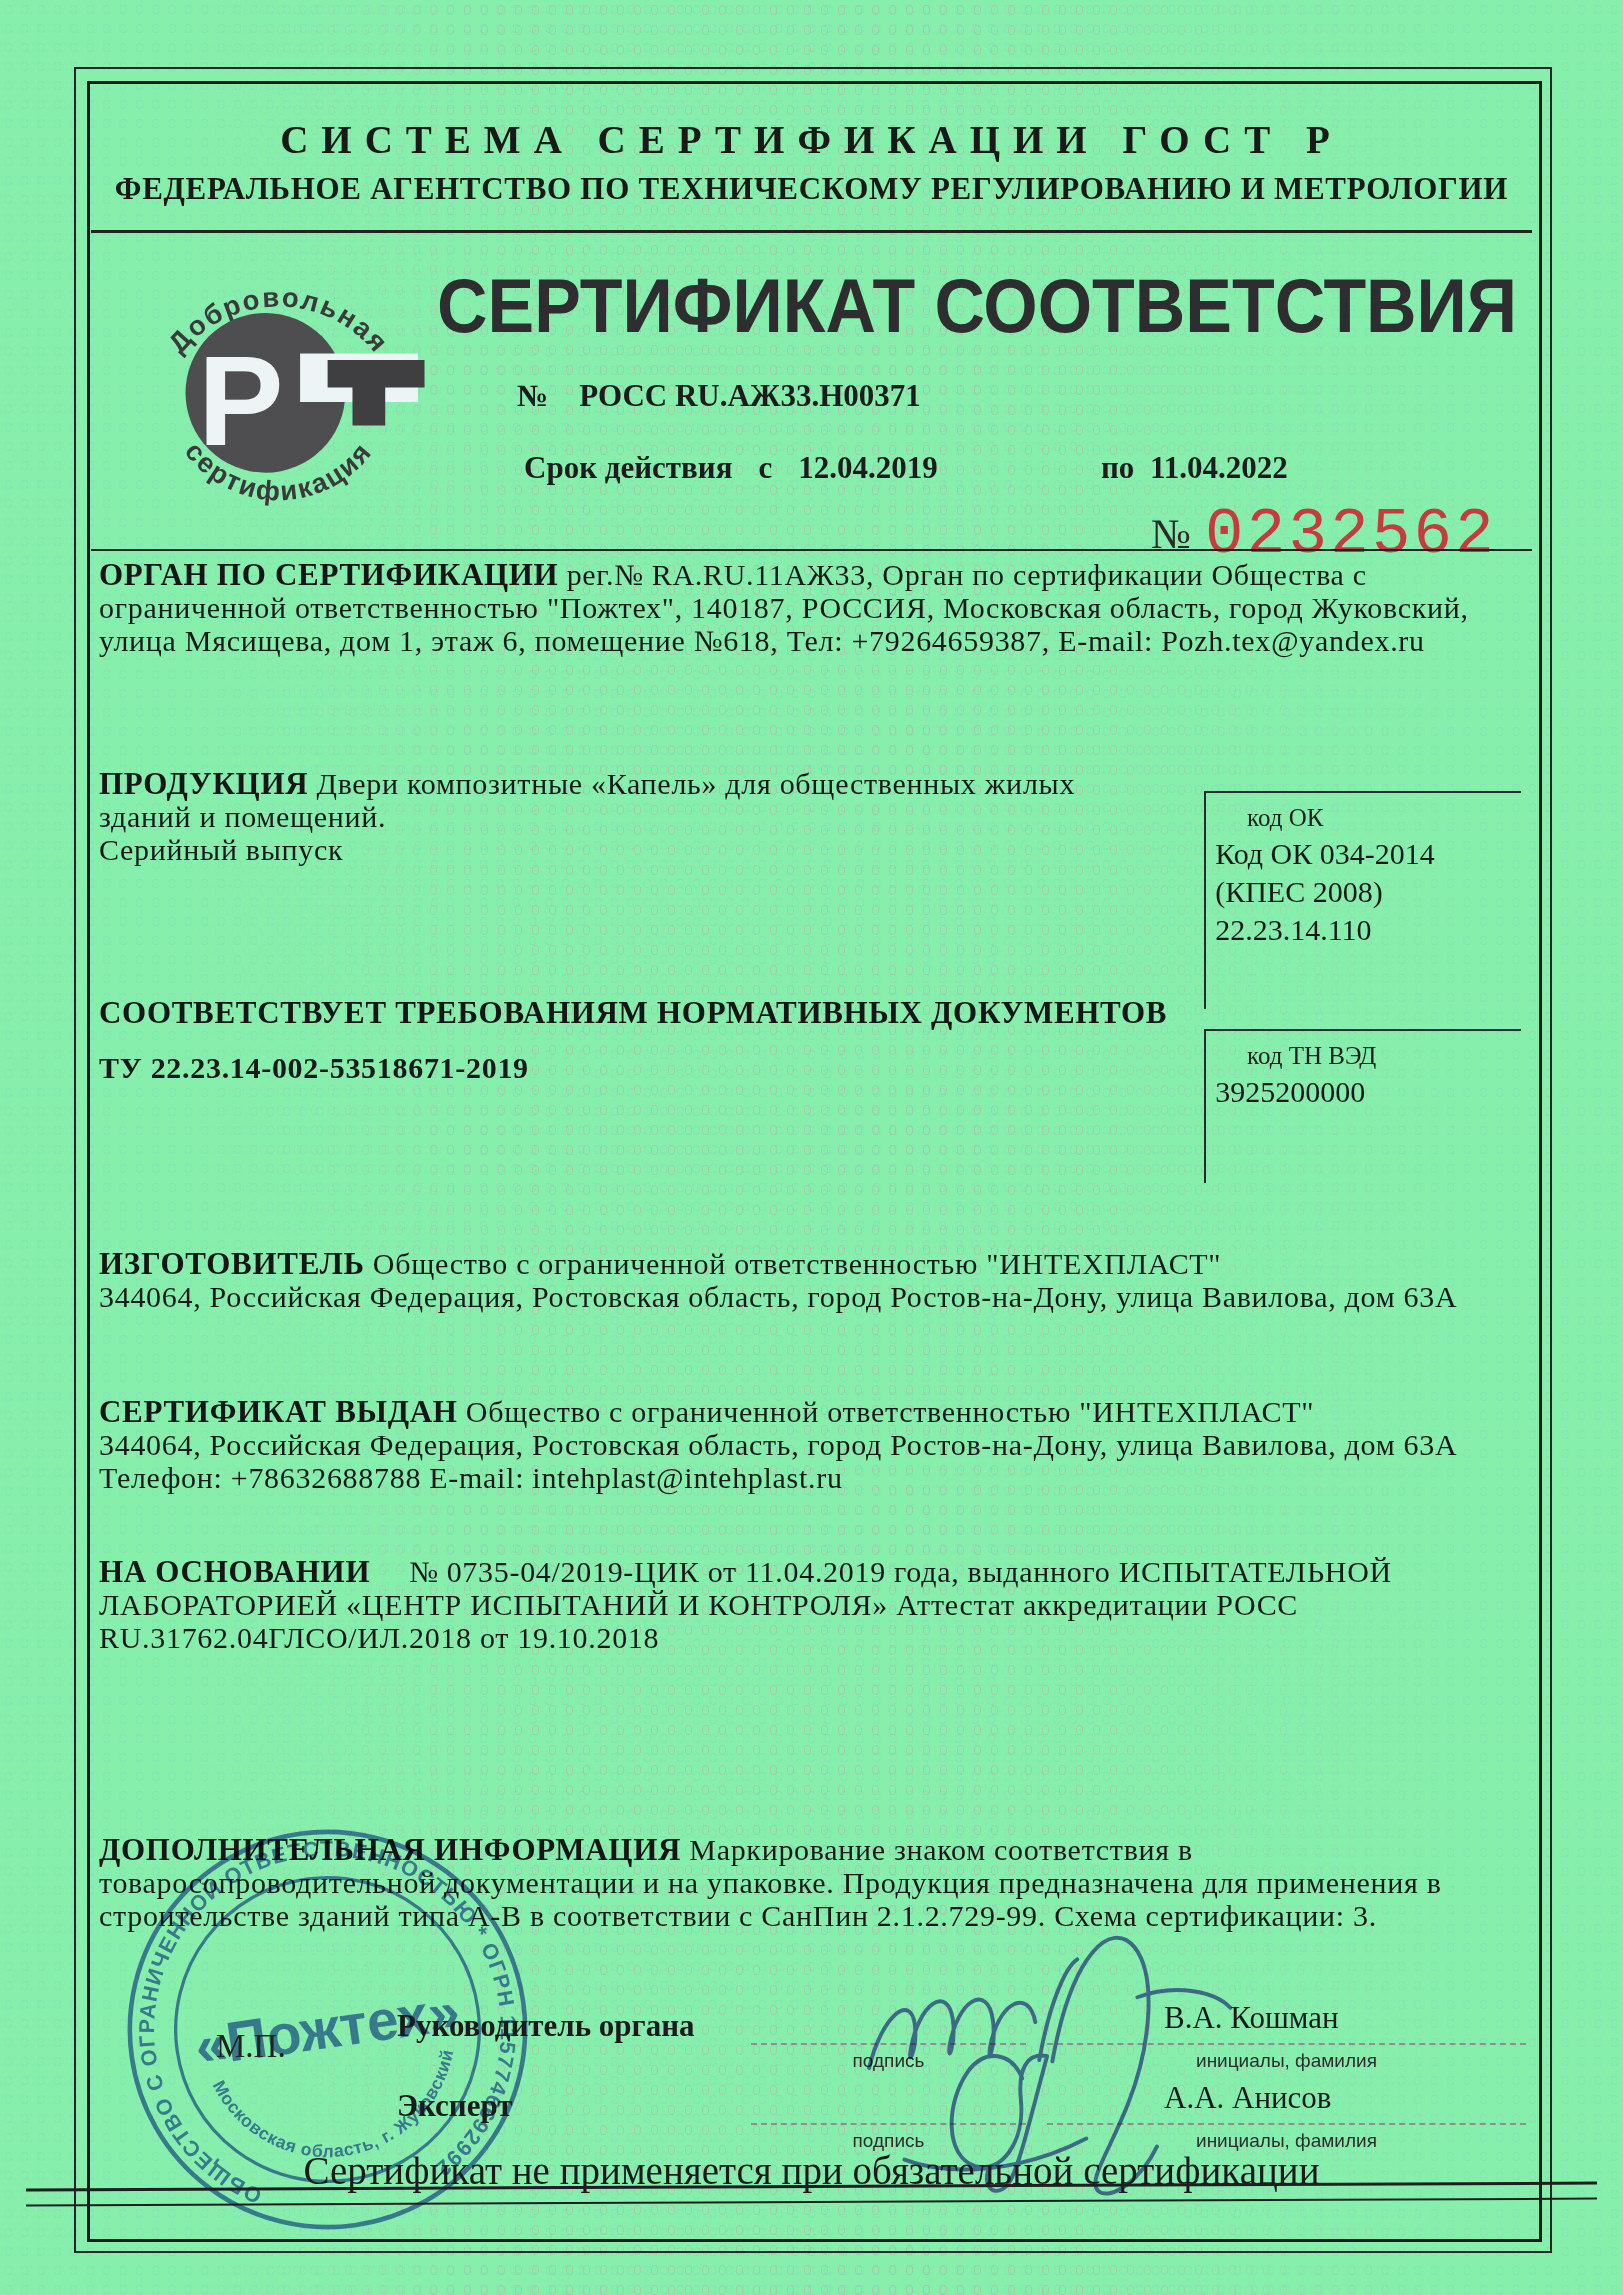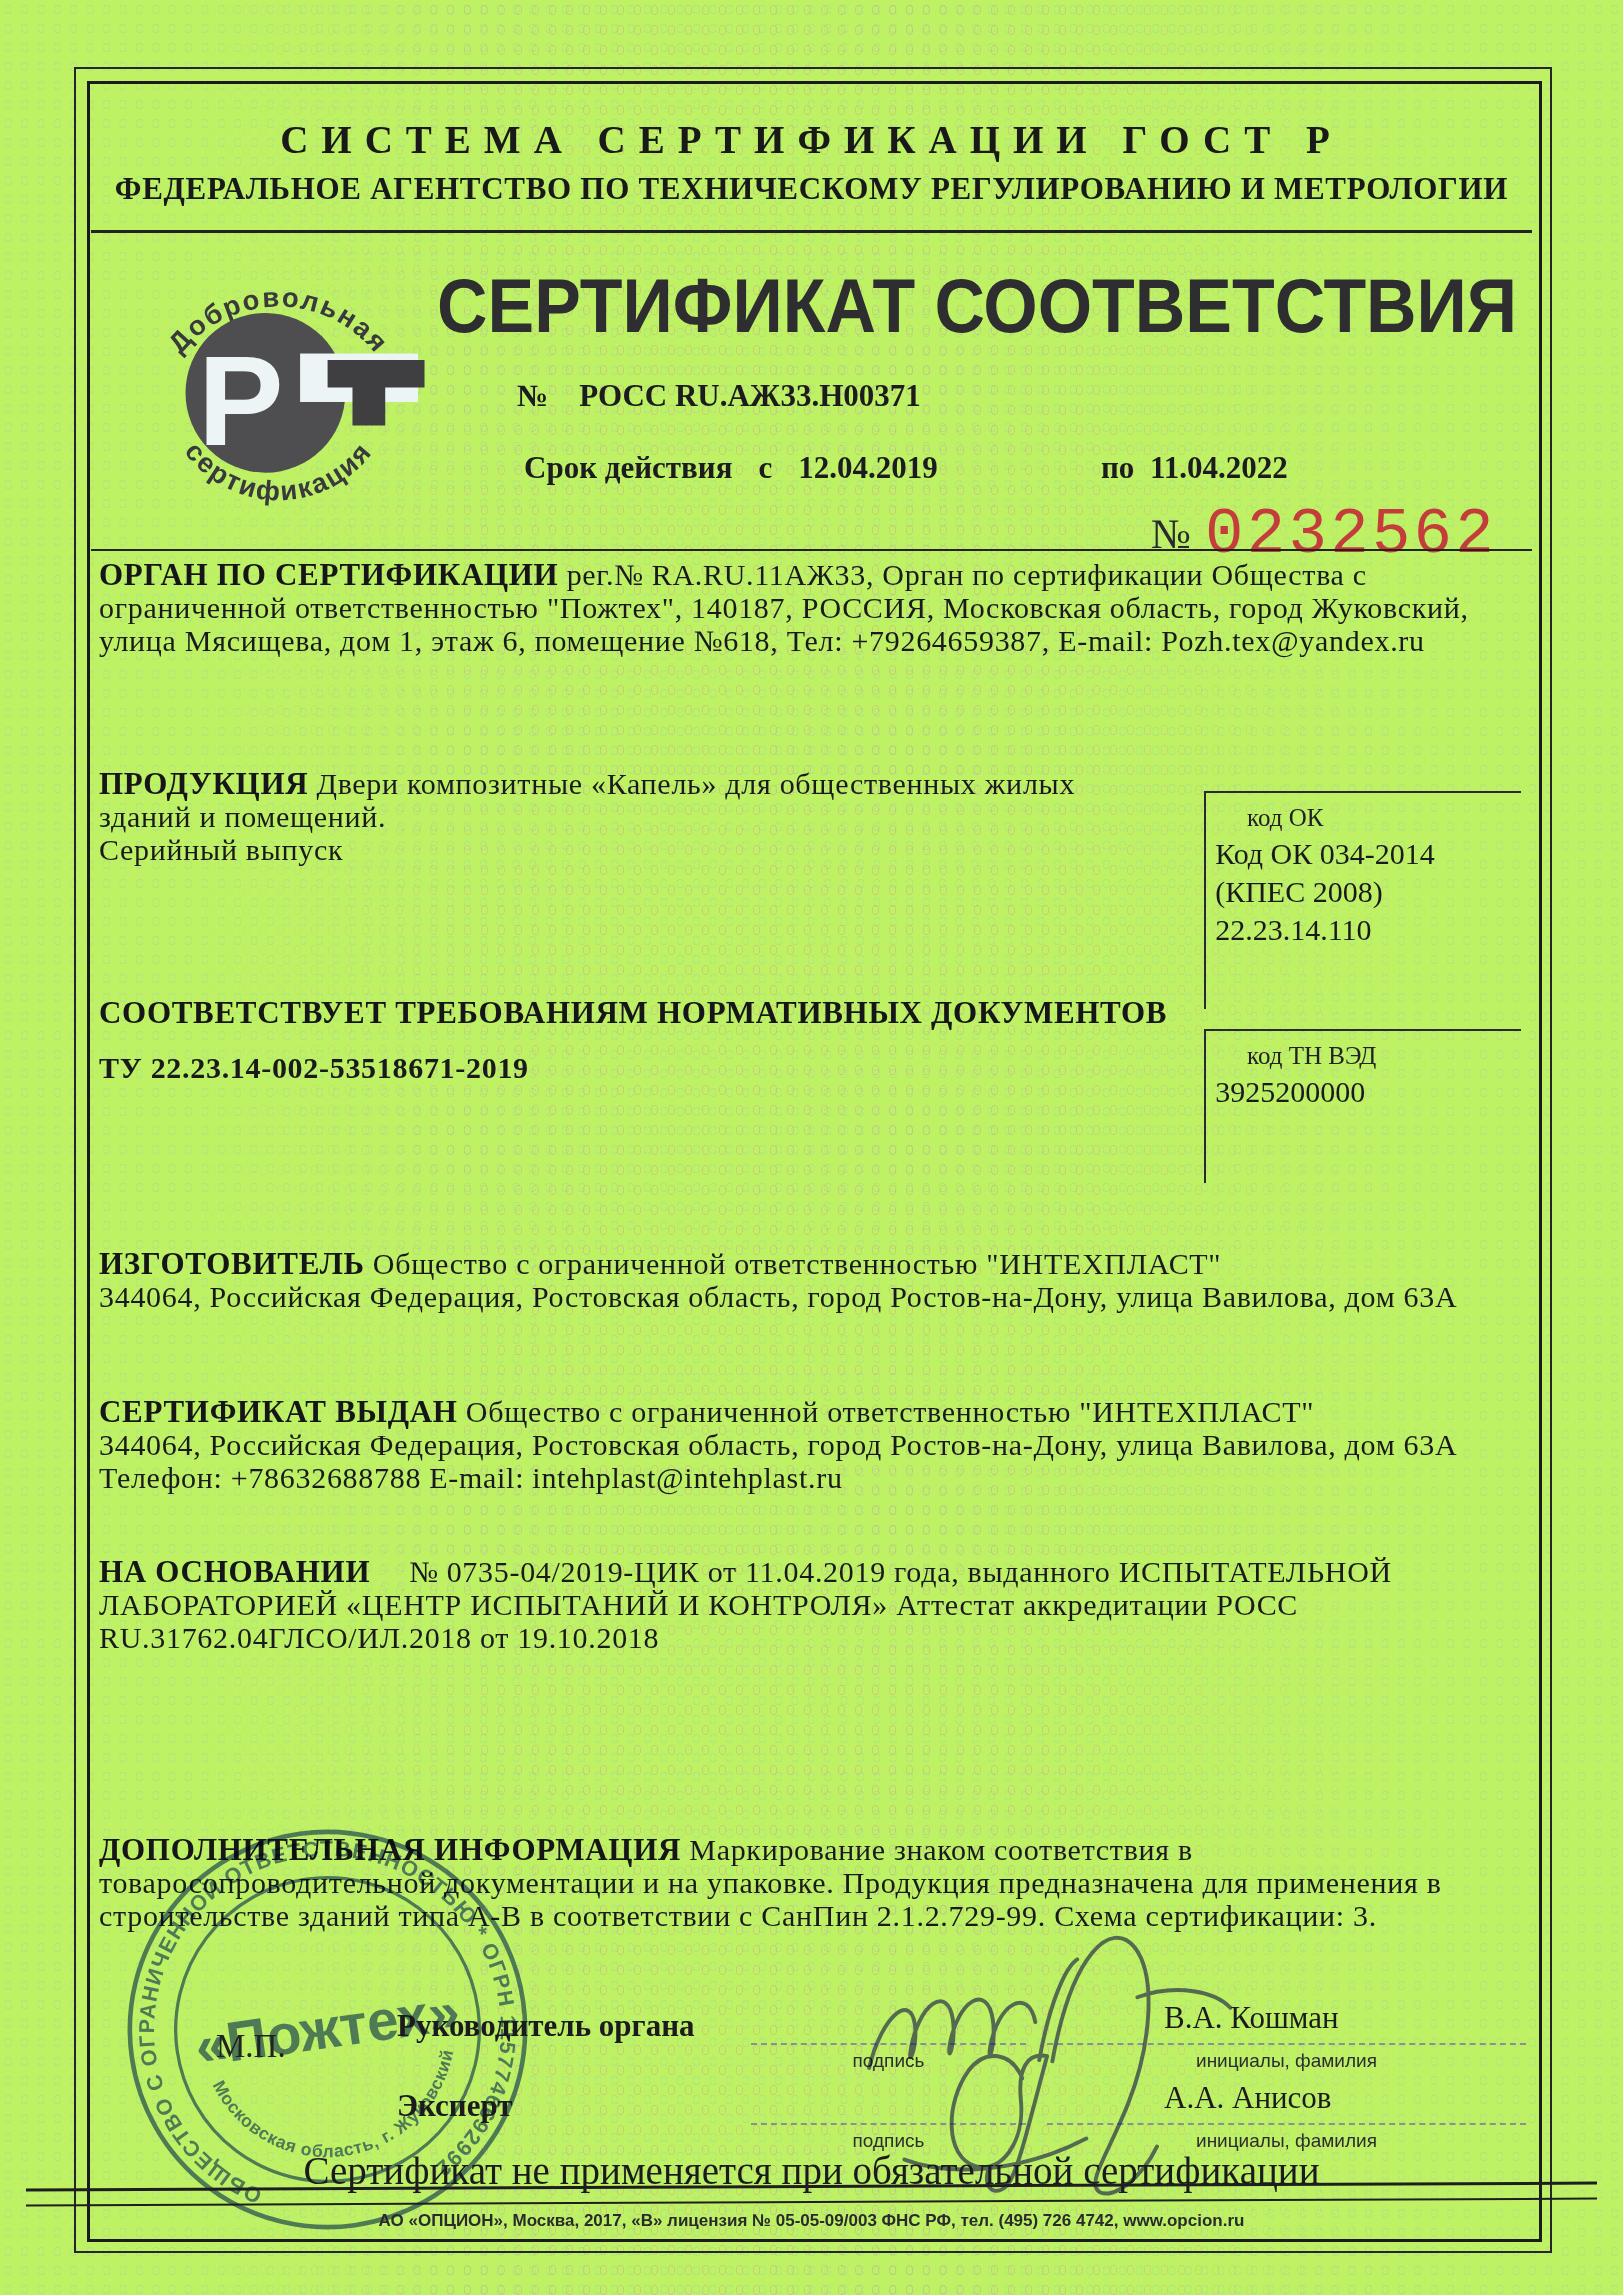--- a/index.html
+++ b/index.html
@@ -1,18 +1,18 @@
 <!DOCTYPE html>
 <html style="font-size:10.5px"><head>
 <meta charset="utf-8">
 <style>
   html,body{margin:0;padding:0;background:#d8dde0;}
   .page{
     position:relative;width:1623px;height:2295px;overflow:hidden;
-    background:#bef264;
+    background:#86efac;
     font-family:"Liberation Serif", serif;color:#1d1d1f;
   }
   .tex{position:absolute;inset:0;pointer-events:none;}
   .tex-blue{
     background-image:radial-gradient(ellipse 5.2px 6.5px at center, rgba(255,255,255,0) 56%, rgba(125,185,205,.22) 58%, rgba(125,185,205,.22) 72%, rgba(255,255,255,0) 74%);
     background-size:16.4px 19px;
   }
   .tex-pink{
     background-image:radial-gradient(ellipse 5.2px 7.2px at center, rgba(255,255,255,0) 54%, rgba(214,128,160,.30) 56%, rgba(214,128,160,.30) 72%, rgba(255,255,255,0) 74%);
     background-size:17px 20px;
@@ -208,15 +208,14 @@
       <path d="M 1328 3160 C 1348 3078, 1392 3046, 1398 3094 C 1402 3132, 1386 3162, 1392 3130 C 1404 3062, 1448 3032, 1456 3086 C 1461 3124, 1447 3156, 1451 3126 C 1463 3056, 1509 3030, 1517 3086 C 1523 3126, 1508 3158, 1513 3128 C 1525 3060, 1572 3036, 1582 3090"></path>
       <path d="M 1608 3150 C 1638 2984, 1698 2932, 1734 2976 C 1768 3020, 1758 3128, 1724 3214 C 1694 3290, 1662 3332, 1678 3348 C 1698 3364, 1744 3330, 1768 3280 M 1738 3052 C 1798 3030, 1858 3044, 1880 3068"></path>
       <path d="M 1562 3176 C 1546 3136, 1506 3130, 1480 3164 C 1444 3214, 1444 3296, 1490 3310 C 1532 3322, 1566 3270, 1560 3210 C 1555 3160, 1570 3136, 1600 3142 M 1600 3142 C 1576 3230, 1560 3300, 1545 3330 C 1530 3360, 1500 3350, 1510 3316 M 1382 3300 C 1452 3326, 1560 3320, 1660 3268"></path>
       <path d="M 1588 3148 C 1604 3060, 1628 3006, 1646 2994"></path>
     </g>
   </svg>
 
   <div class="abs bottom-note">Сертификат не применяется при обязательной сертификации</div>
   <div class="dline" style="top:2185px;"></div>
   <div class="dline" style="top:2201px;height:2px;"></div>
-  <div class="abs footer-imprint">АО «ОПЦИОН», Москва, 2017, «В»    лицензия № 05-05-09/003 ФНС РФ,  тел. (495) 726 4742, www.opcion.ru</div>
 </div>
 
 
 </body></html>

